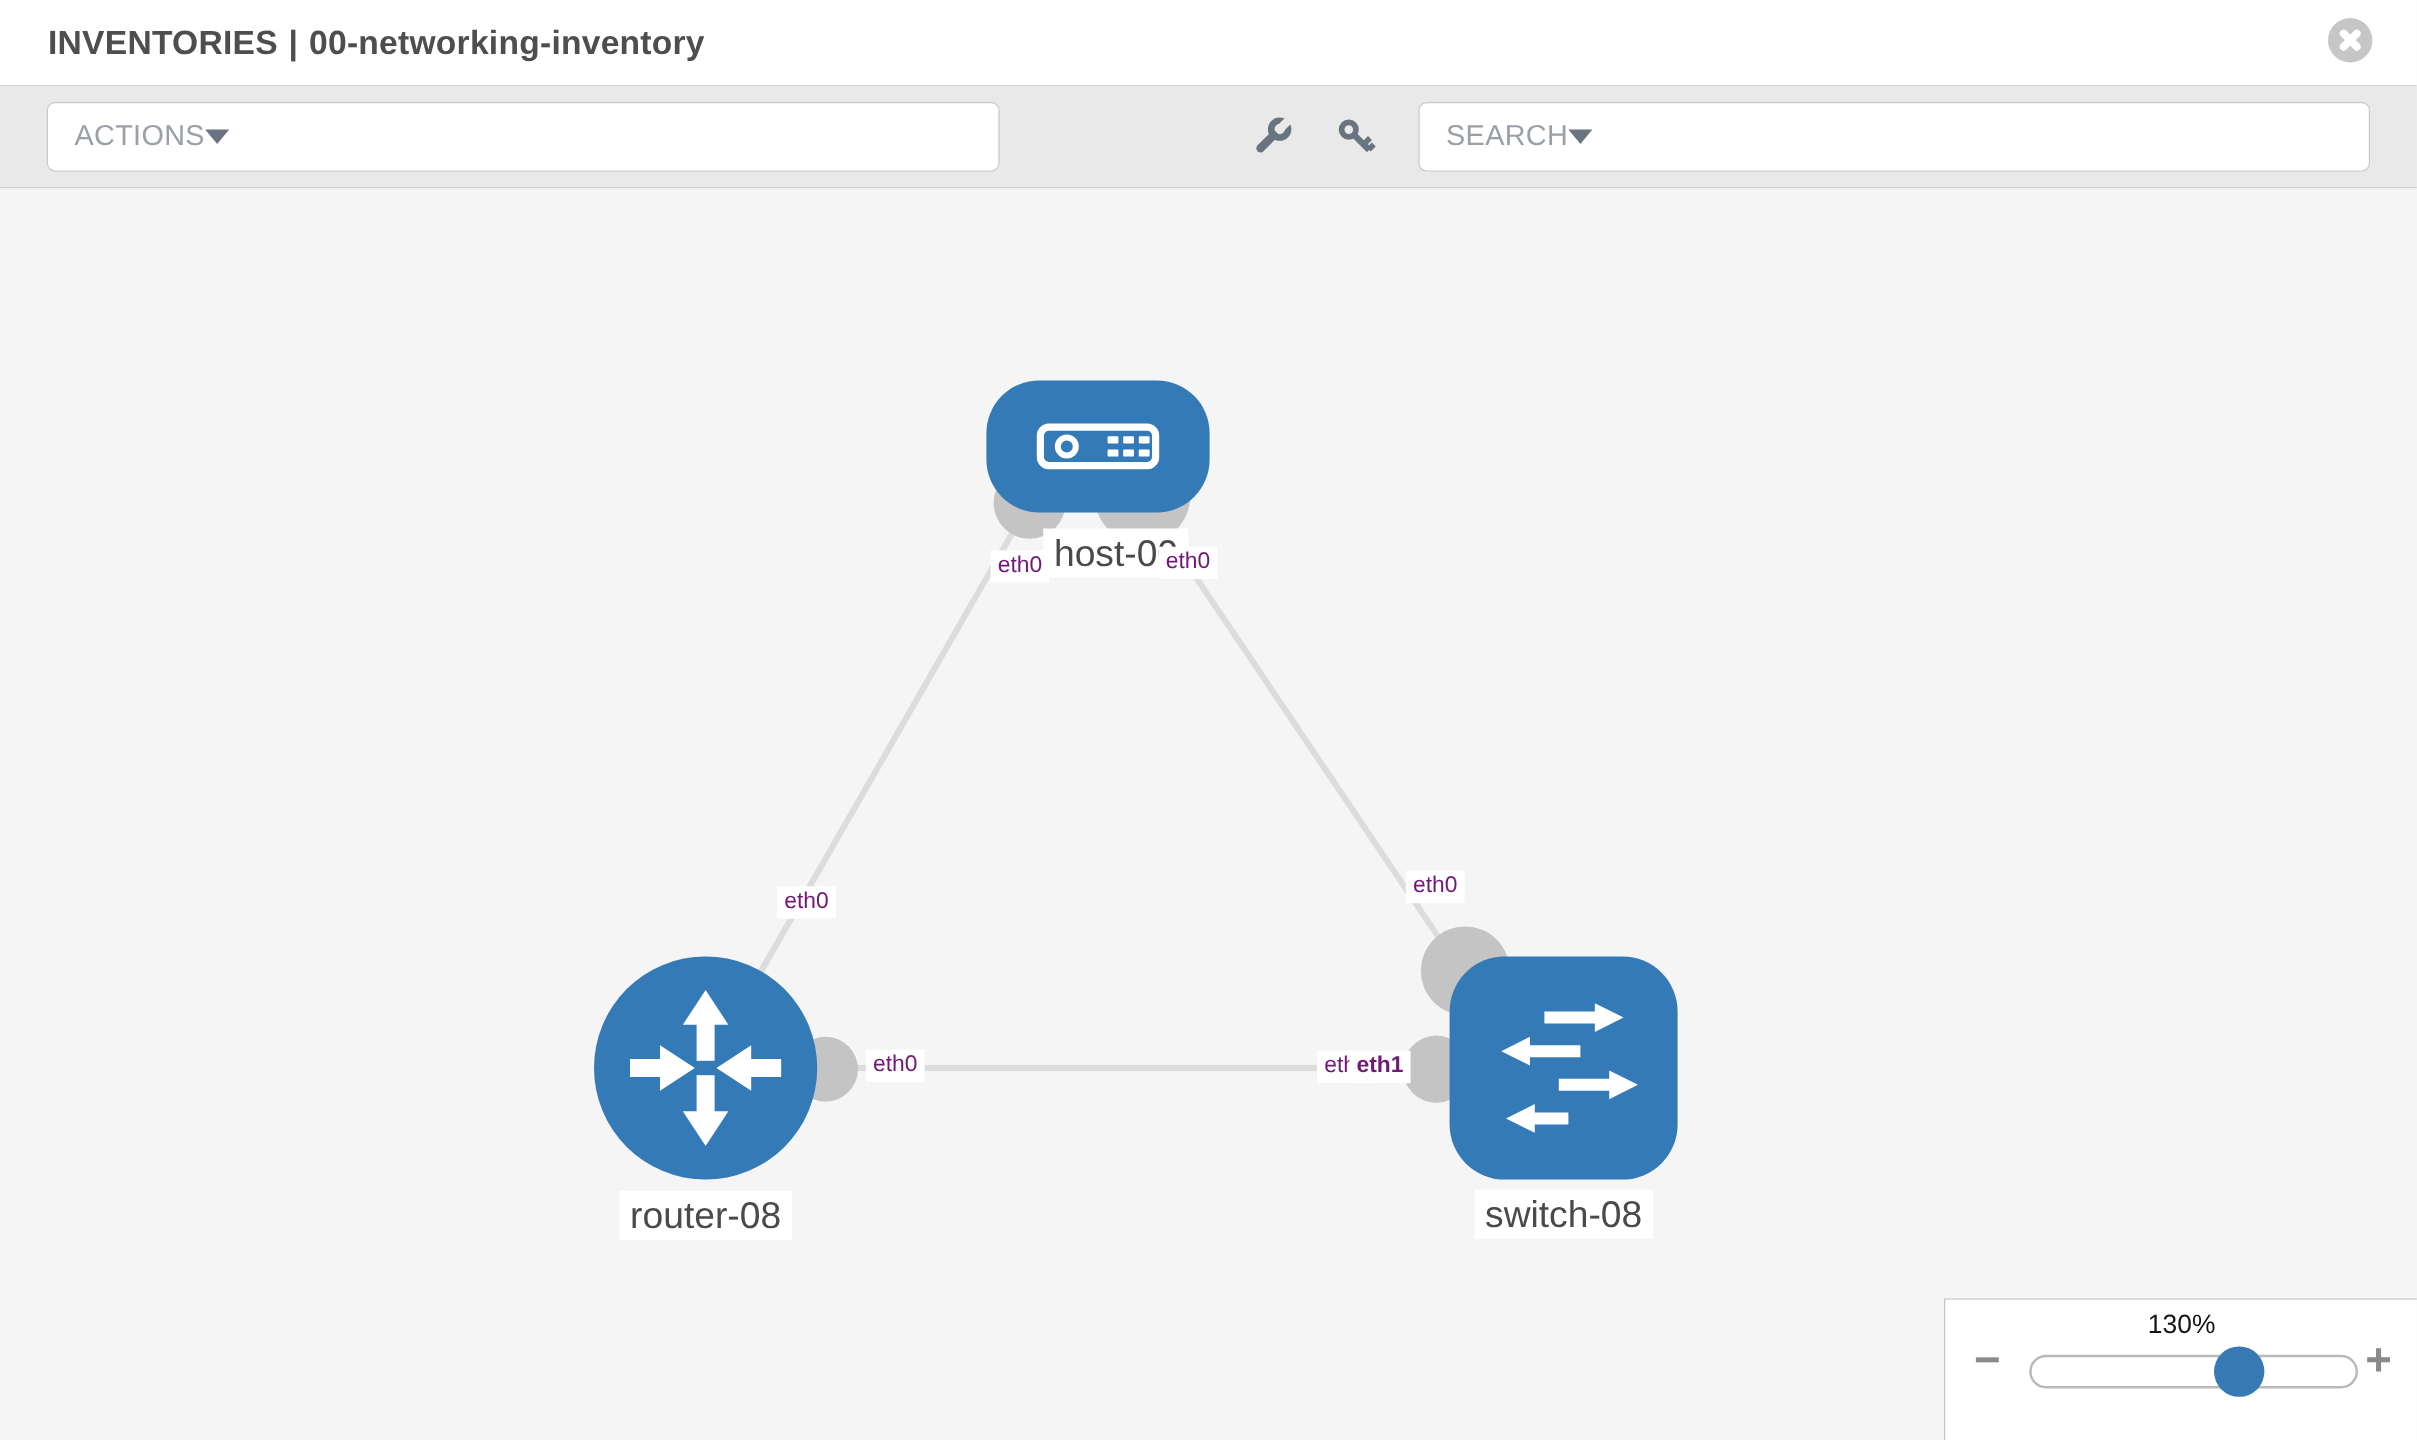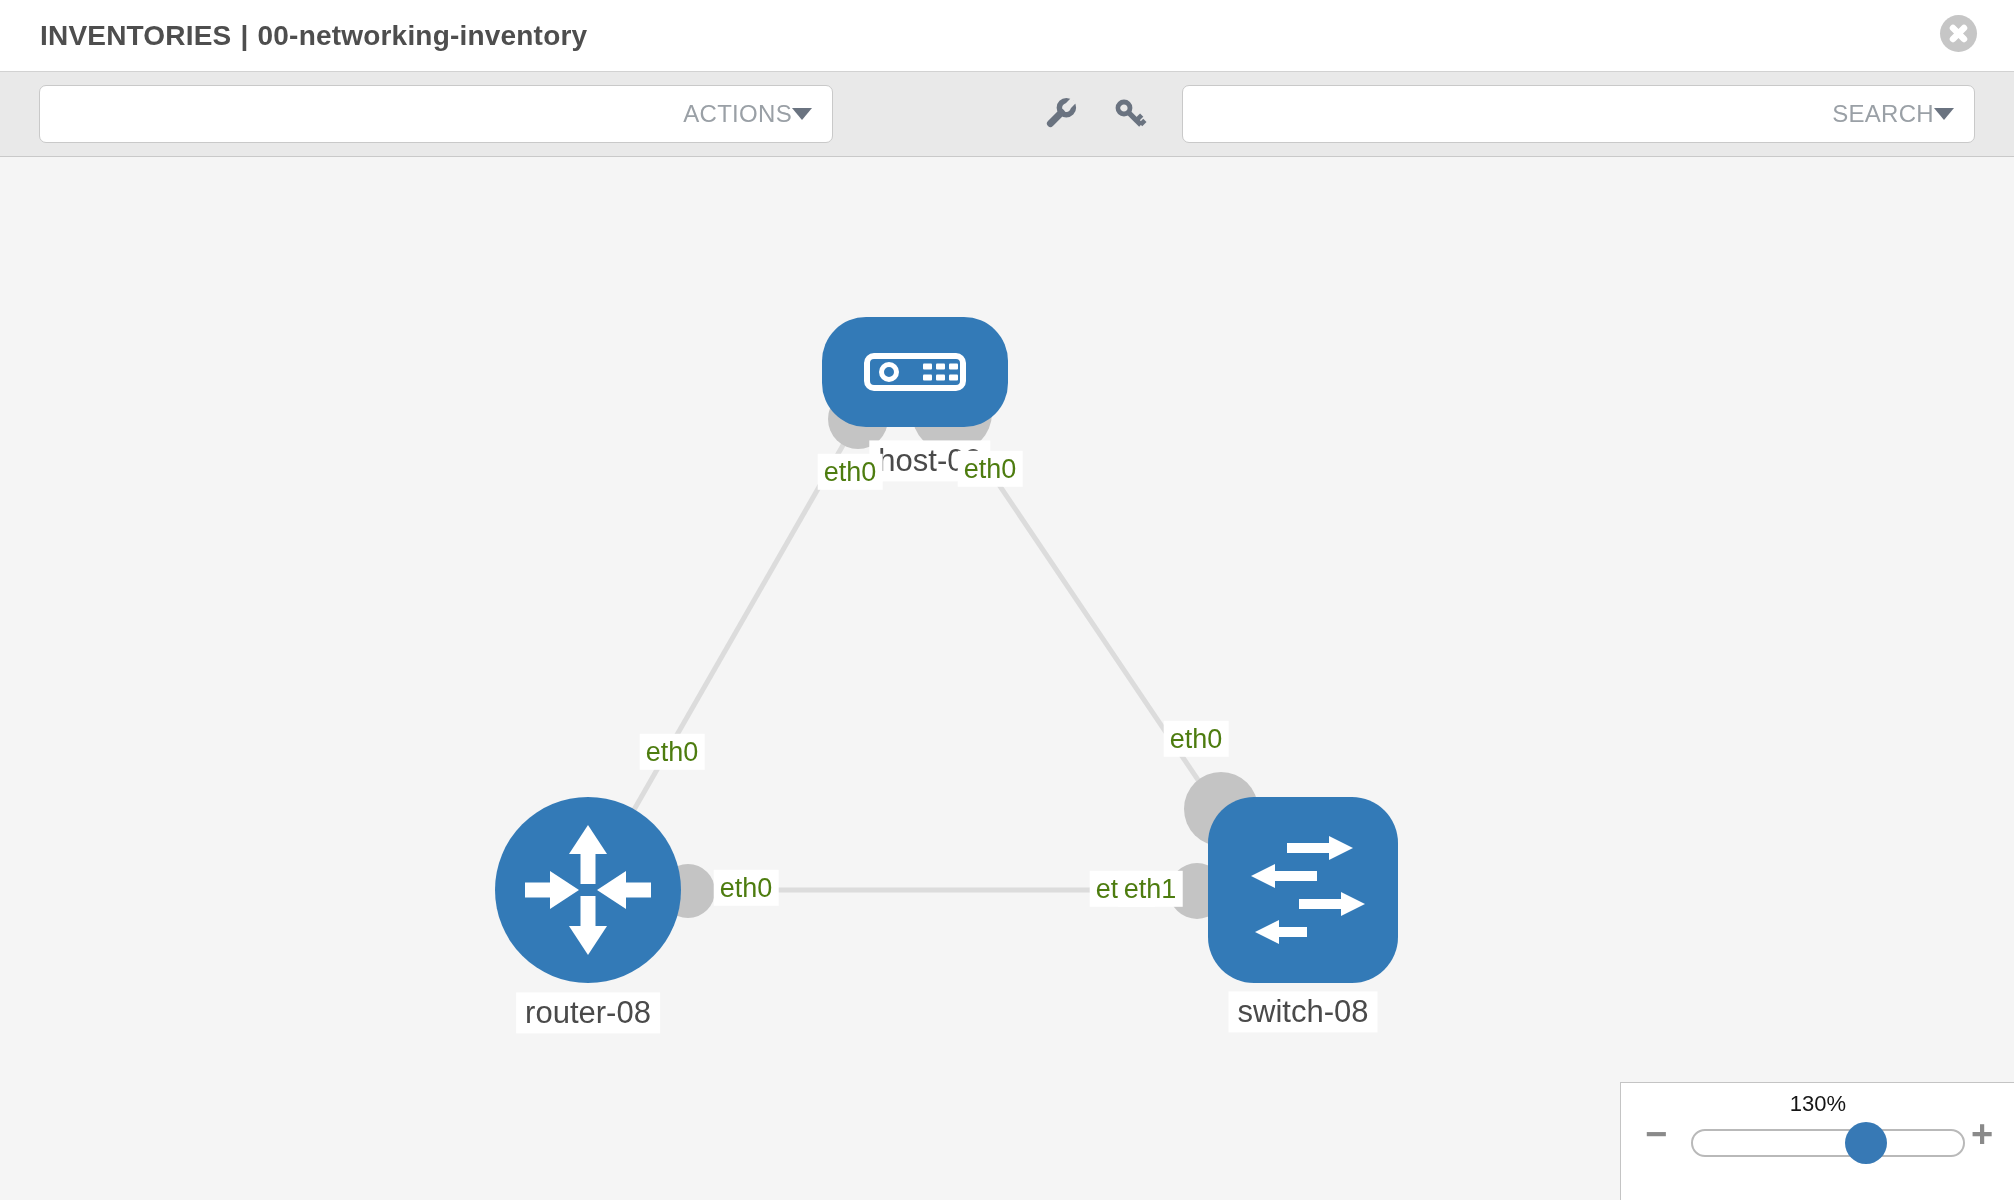--- a/index.html
+++ b/index.html
@@ -12,42 +12,42 @@
     display:flex; align-items:center; padding:0 40px; }
   .panel-title { font-size:28px; font-weight:bold; color:#4e4e4e; letter-spacing:.2px; }
   .panel-title .divider { margin:0 9px; color:#4e4e4e; }
   .close-btn { position:absolute; right:37px; top:15px; width:37px; height:37px; border-radius:50%;
     background:#c6c6c6; display:flex; align-items:center; justify-content:center; border:none; cursor:pointer; }
 
   
   .toolbar { height:85px; background:#e9e9e9; border-bottom:1px solid #c9c9c9;
     display:flex; align-items:center; padding:0 39px; }
   .select-box { height:58px; background:#fff; border:1px solid #c9c9c9; border-radius:7px;
-    display:flex; align-items:center; justify-content:flex-end; padding:0 20px 0 22px; cursor:pointer; }
+    display:flex; align-items:center; justify-content:flex-start; padding:0 20px 0 22px; cursor:pointer; }
   .select-box.actions { width:794px; }
   .select-box.search  { width:793px;padding-left:22px; }
   .select-label { font-size:24px; color:#9aa0a6; letter-spacing:.3px; }
   .caret { width:0; height:0; border-left:10px solid transparent; border-right:10px solid transparent;
     border-top:12px solid #6a7380; }
   .flex-spacer { flex:1; }
   .tool-btn { width:48px; height:48px; background:transparent; border:none; display:flex;
     align-items:center; justify-content:center; cursor:pointer; }
   .tool-btn + .tool-btn { margin-left:22px; }
   .tool-btn.key-btn { margin-right:28px; }
 
   
   .canvas { position:relative; width:2014px; height:1043px; background:#f5f5f5; overflow:hidden; }
   svg.topology { position:absolute; left:0; top:0; }
   .link { stroke:#dcdcdc; stroke-width:5; }
 
-  .chip { position:absolute; transform:translate(-50%,-50%); background:#ffffff; color:#4d7c0f;
-    font-size:27px; line-height:1.2; padding:2px 6px; white-space:nowrap; z-index:2; }
+  .chip { position:absolute; transform:translate(-50%,-50%); background:#ffffff; color:#701a75;
+    font-size:19px; line-height:1.2; padding:2px 6px; white-space:nowrap; z-index:2; }
   .chip.name { font-size:31px; color:#4a4a4a; padding:2px 9px; }
   .chip.back { z-index:2; }
-  .chip.front { z-index:3; }
+  .chip.front { z-index:3;font-weight:bold; }
 
   
   .zoom-panel { position:absolute; left:1620px; top:925px; width:420px; height:140px;
     background:#ffffff; border:1px solid #c4c4c4; z-index:10; }
   .zoom-level { position:absolute; left:0; top:8px; width:394px; text-align:center;
     font-size:22px; color:#151515; }
   .zoom-btn { position:absolute; background:none; border:none; font-size:38px; font-weight:bold;
     color:#8a8a8a; line-height:1; cursor:pointer; }
   .zoom-out { left:24px; top:32px; }
   .zoom-in  { left:350px; top:32px; }

